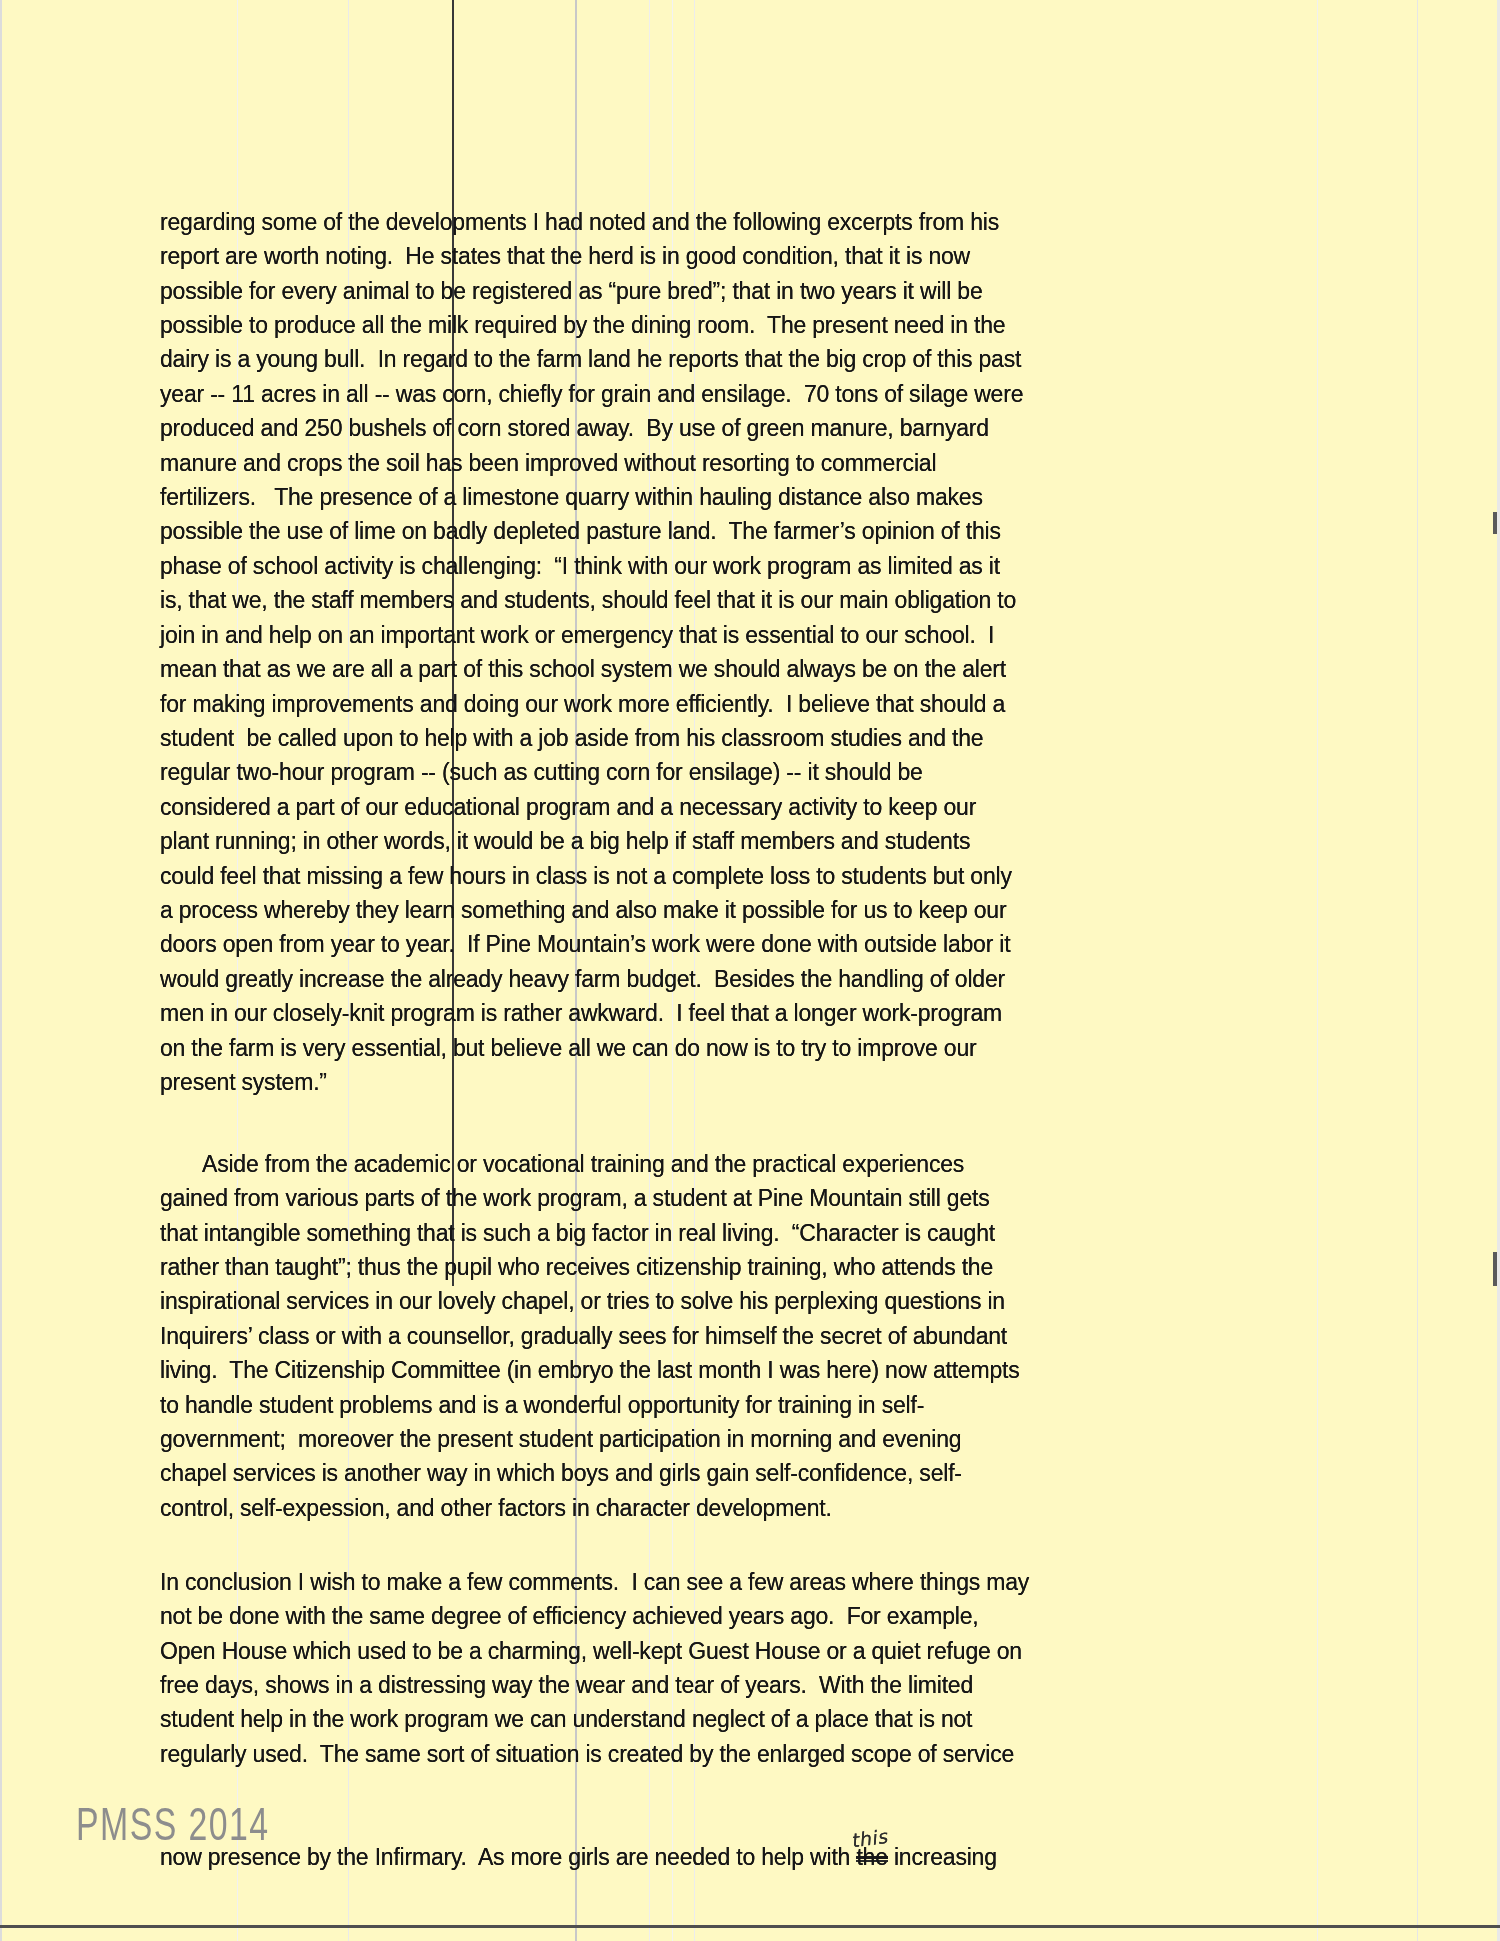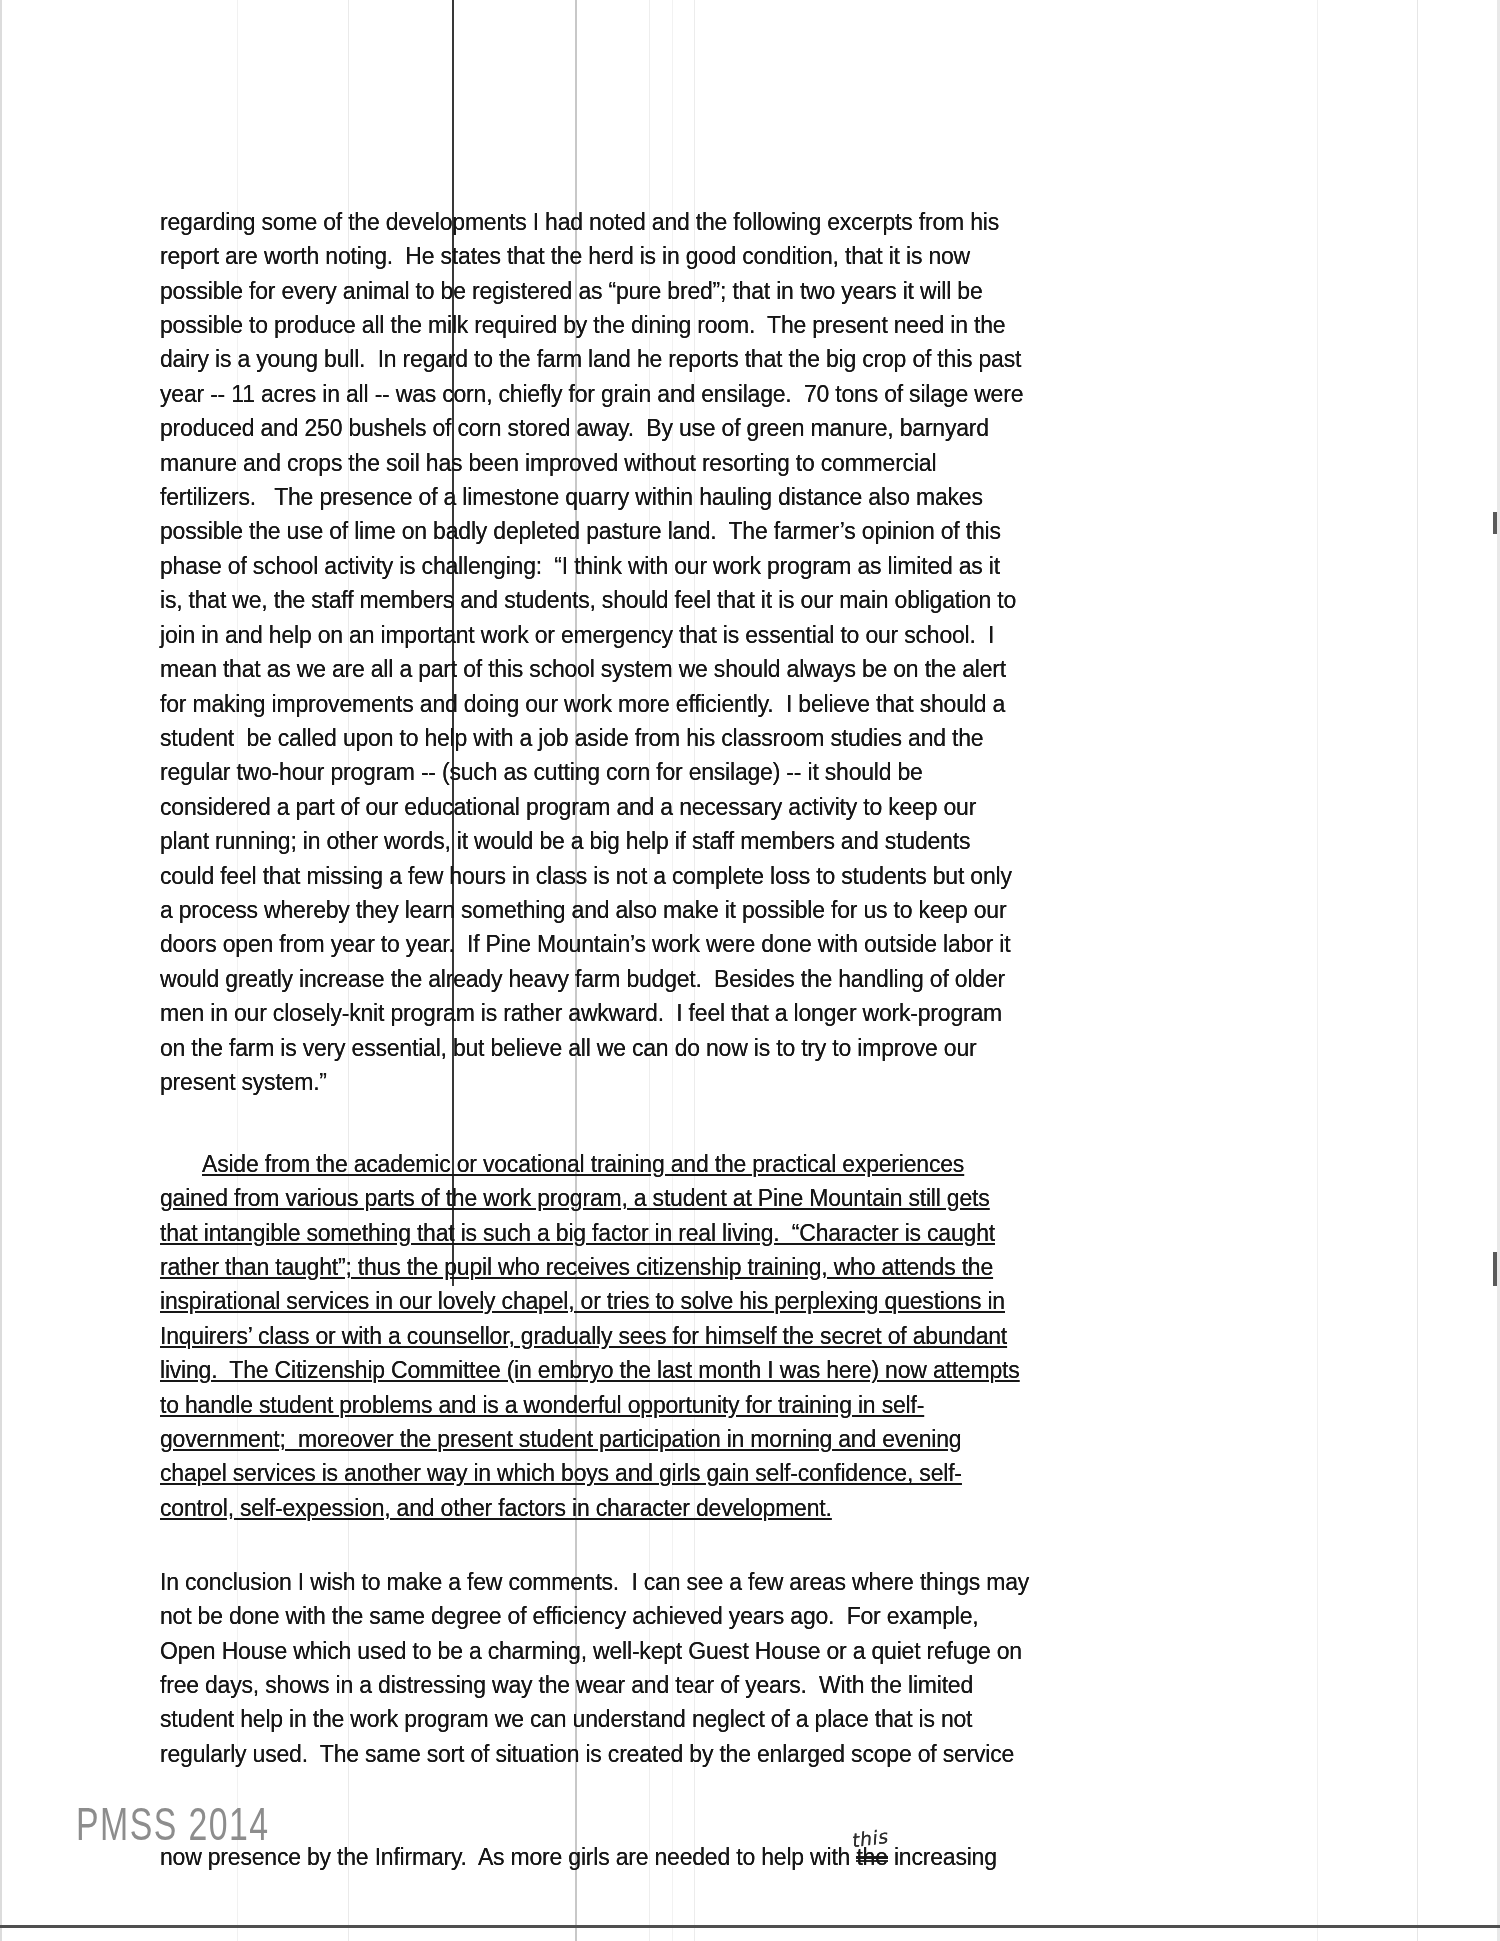--- a/index.html
+++ b/index.html
@@ -1,36 +1,36 @@
 <!DOCTYPE html>
 <html><head>
 <meta charset="utf-8">
 <style>
   html,body { margin:0; padding:0; background:#9a9a9a; }
   .page {
     position:relative;
     width:1500px; height:1941px;
-    background:#ffffff;
+    background:#fef9c3;
     overflow:hidden;
     font-family:"Liberation Sans", sans-serif;
   }
   .text-block {
     position:absolute;
     left:160px;
     width:1160px;
     font-size:23px;
     line-height:34.4px;
     letter-spacing:-0.2px;
     color:#161616;
     white-space:pre-wrap;
     text-shadow:0 0 0.5px #1a1a1a;
   }
   #p1 { top:136px; }
   #p2 { top:1078px; }
-  #p2 .para-lines { text-indent:42px;text-decoration:underline; }
+  #p2 .para-lines { text-indent:42px; }
   #p3 { top:1496px; }
   .last-line { white-space:pre-wrap; }
   .struck {
     position:relative;
     background-image:linear-gradient(#1c1c1c,#1c1c1c),linear-gradient(#2a2a2a,#2a2a2a);
     background-size:110% 3px,100% 2px;
     background-position:-2px 52%,0 68%;
     background-repeat:no-repeat;
   }
   .hand {

